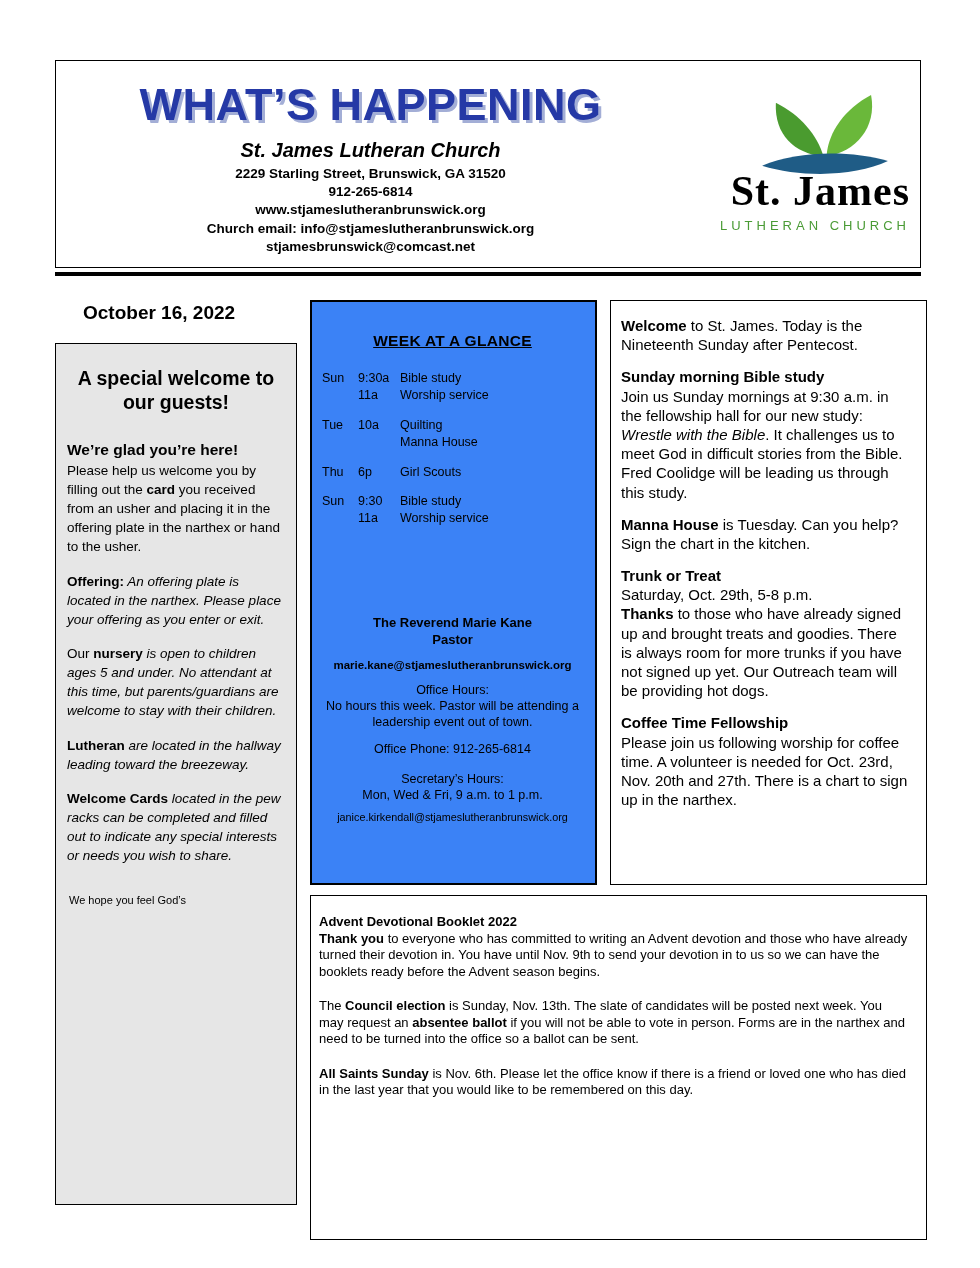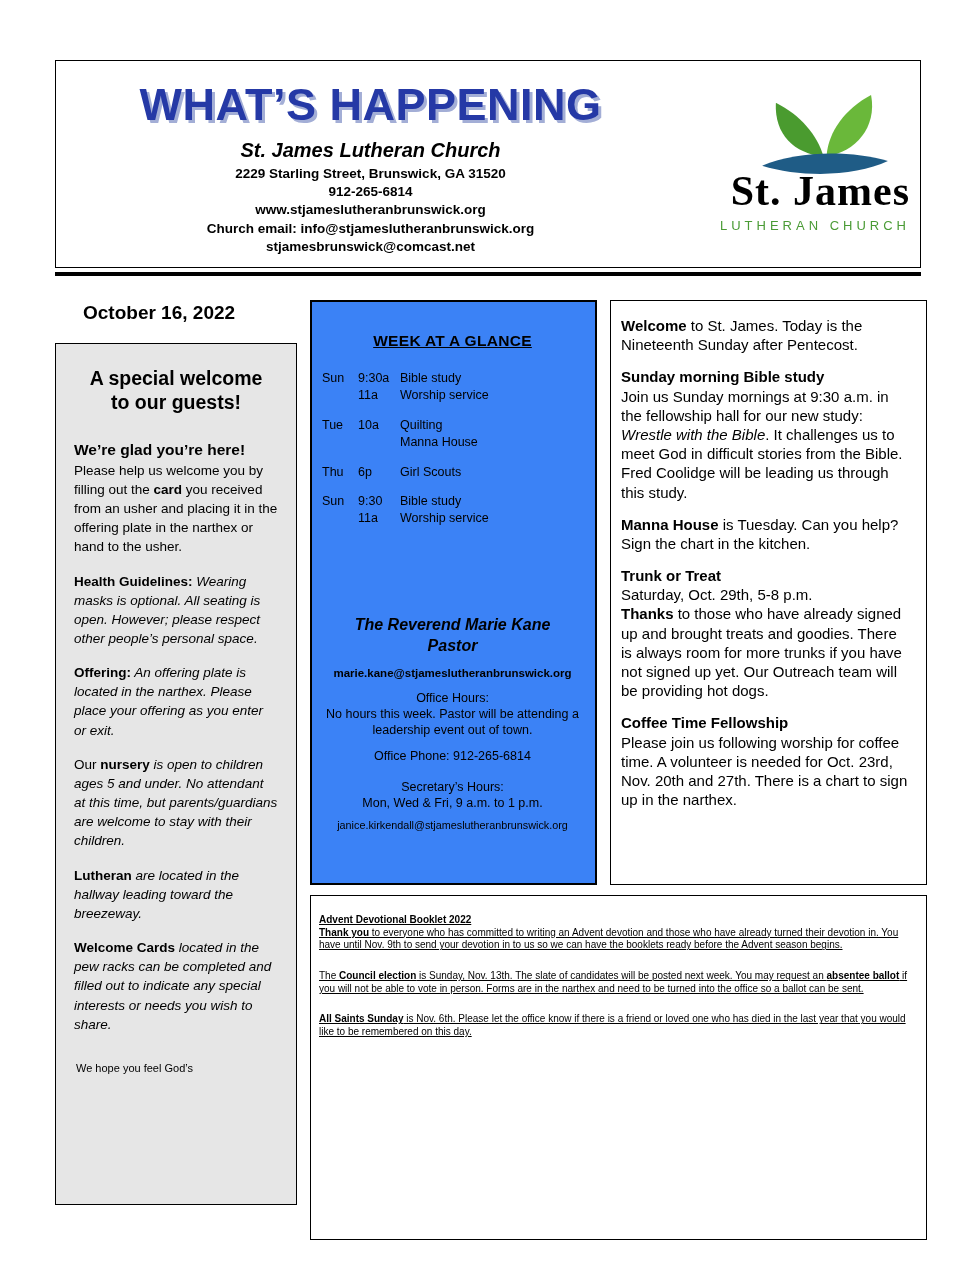--- a/index.html
+++ b/index.html
@@ -89,21 +89,21 @@
     font-weight: bold;
   }
 
   
   .welcome-box {
     position: absolute;
     left: 55px; top: 343px;
     width: 242px; height: 862px;
     background: var(--box-gray, #e6e6e6);
     border: 1px solid #000;
-    padding: 16px 18px 14px;
+    padding: 16px 11px 14px;
   }
   .welcome-title {
     margin: 6px 6px 24px;
     text-align: center;
     font-size: 19.5px;
     font-weight: bold;
     line-height: 1.25;
   }
   .wp {
     margin: 0 0 15px;
@@ -142,21 +142,21 @@
   .srow.gap { margin-top: 13px; }
   .sday { width: 32px; flex: none; }
   .stime { width: 46px; flex: none; padding-left: 4px; }
   .sevent { flex: 1; }
   .pastor-block {
     margin-top: 88px;
     text-align: center;
     font-size: 12.5px;
     line-height: 1.3;
   }
-  .p-name, .p-title { font-weight: bold; font-size: 16px; font-style: italic; }
+  .p-name, .p-title { font-weight: bold; font-size: 13px; }
   .p-email { font-size: 11.5px; margin-top: 9px; font-weight: bold; }
   .p-oh-label { margin-top: 9px; }
   .p-oh { padding: 0 2px; }
   .p-phone { margin-top: 10px; }
   .p-sec-label { font-weight: normal; margin-top: 14px; }
   .p-sec-email { font-size: 10.8px; margin-top: 7px; }
 
   
   .news-box {
     position: absolute;
@@ -176,23 +176,22 @@
   .bottom-box {
     position: absolute;
     left: 310px; top: 895px;
     width: 617px; height: 345px;
     background: #fff;
     border: 1.5px solid #000;
     padding: 18px 18px 12px 8px;
   }
   .bp {
     margin: 0 0 18px;
-    font-size: 10px;
+    font-size: 13px;
     line-height: 1.27;
-    text-decoration: underline;
   }
 </style>
 </head>
 <body>
 
 <div class="page">
 
   <header class="header">
     <div class="header-left">
       <h1 class="title">WHAT’S HAPPENING</h1>
@@ -218,21 +217,20 @@
   <div class="header-rule"></div>
 
   <div class="date">October 16, 2022</div>
 
   <section class="welcome-box">
     <h2 class="welcome-title">A special welcome to our guests!</h2>
     <div>
 
         <p class="wp"><span class="b lg">We’re glad you’re here!</span><br><span>Please help us welcome you by filling out the </span><span class="b">card</span><span> you received from an usher and placing it in the offering plate in the narthex or hand to the usher.</span></p>
 
-        <p class="wp"><span class="b">Health Guidelines: </span><span class="i">Wearing masks is optional. All seating is open. However; please respect other people’s personal space.</span></p>
 
         <p class="wp"><span class="b">Offering:</span><span class="i">  An offering plate is located in the narthex. Please place your offering as you enter or exit.</span></p>
 
         <p class="wp"><span>Our </span><span class="b">nursery</span><span class="i"> is open to children ages 5 and under. No attendant at this time, but parents/guardians are welcome to stay with their children.</span></p>
 
         <p class="wp"><span class="b">Lutheran</span><span class="i"> are located in the hallway leading toward the breezeway.</span></p>
 
         <p class="wp"><span class="b">Welcome Cards</span><span class="i"> located in the pew racks can be completed and filled out to indicate any special interests or needs you wish to share.</span></p>
       </div>
     <div class="welcome-closing">We hope you feel God’s</div>

